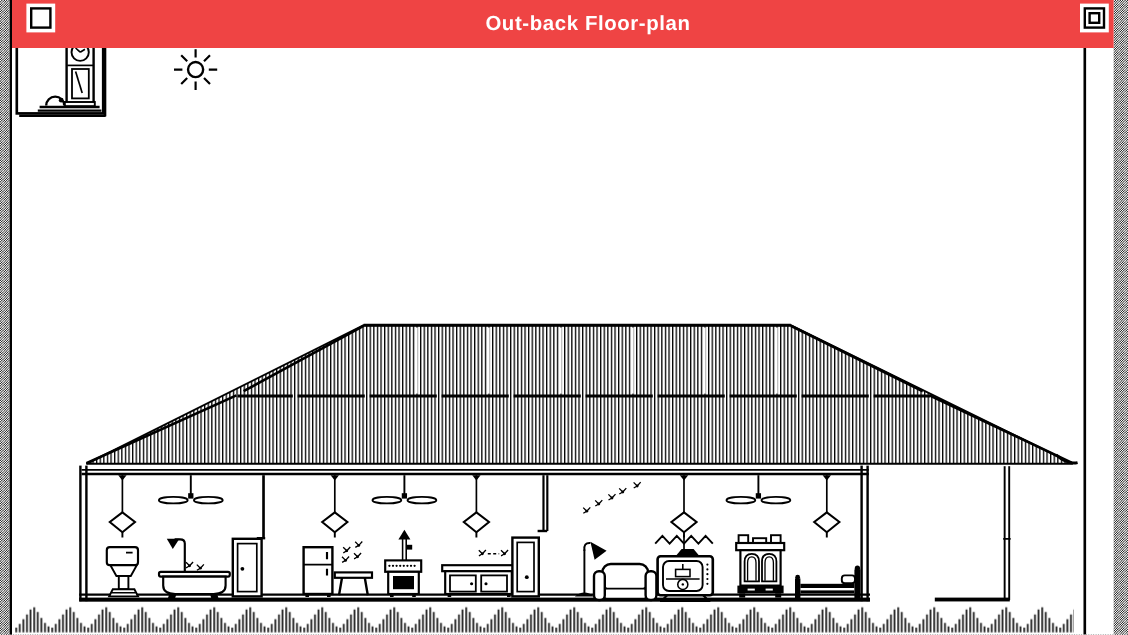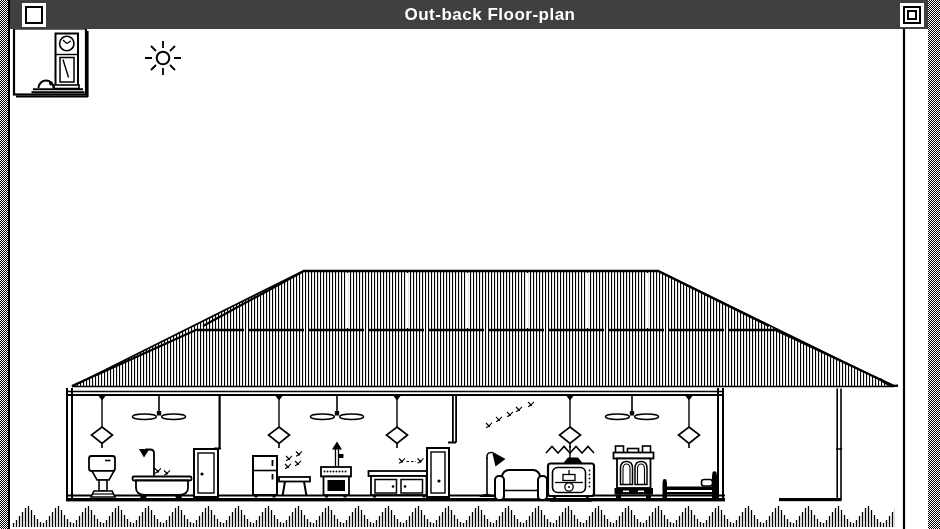--- a/index.html
+++ b/index.html
@@ -9,21 +9,21 @@
       linear-gradient(45deg,#000 25%,transparent 25%,transparent 75%,#000 75%),
       linear-gradient(45deg,#000 25%,#fff 25%,#fff 75%,#000 75%);
     background-position:0 0,1px 1px;
     background-size:2px 2px;
   }
   .window{
     position:absolute;left:8px;top:0;width:920px;height:529px;
     background:#fff;border-left:2px solid #000;box-sizing:border-box;
   }
   .titlebar{
-    position:absolute;left:0;top:0;width:100%;height:29px;background:#404040;z-index:5;
+    position:absolute;left:0;top:0;width:100%;height:40px;background:#ef4444;z-index:5;
   }
   .title{
     position:absolute;left:50%;top:50%;transform:translate(-50%,-50%);
     margin-left:21px;color:#fff;white-space:nowrap;
     font:bold 17px "Liberation Sans",sans-serif;letter-spacing:.5px;
   }
   .wbox{position:absolute;top:3px;width:24px;height:24px;background:#fff;}
   .wbox .in1{position:absolute;inset:3px;border:2.5px solid #000;background:#fff;}
   .wbox .in2{position:absolute;inset:7px;border:2.5px solid #000;background:#fff;}
   .closebox{left:12px;}

